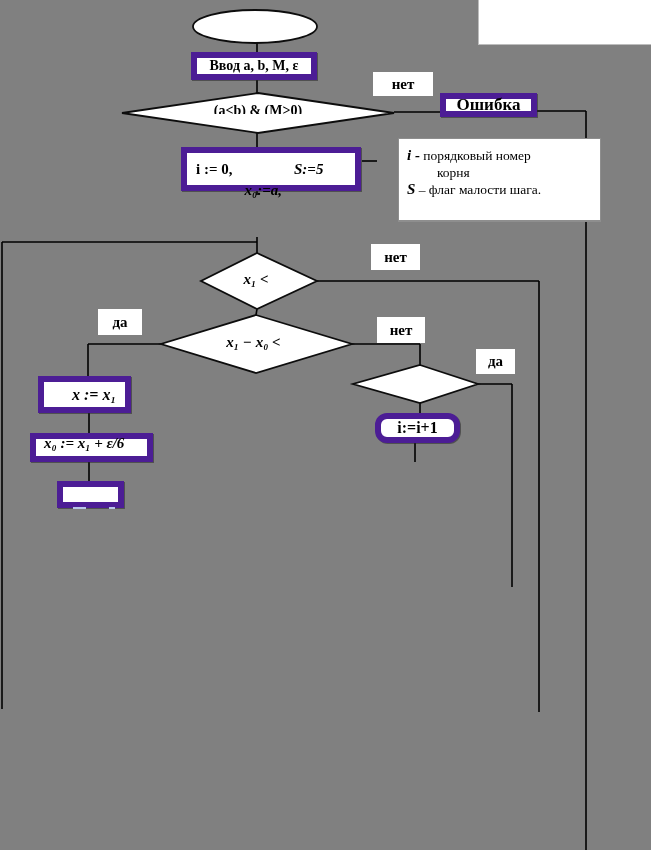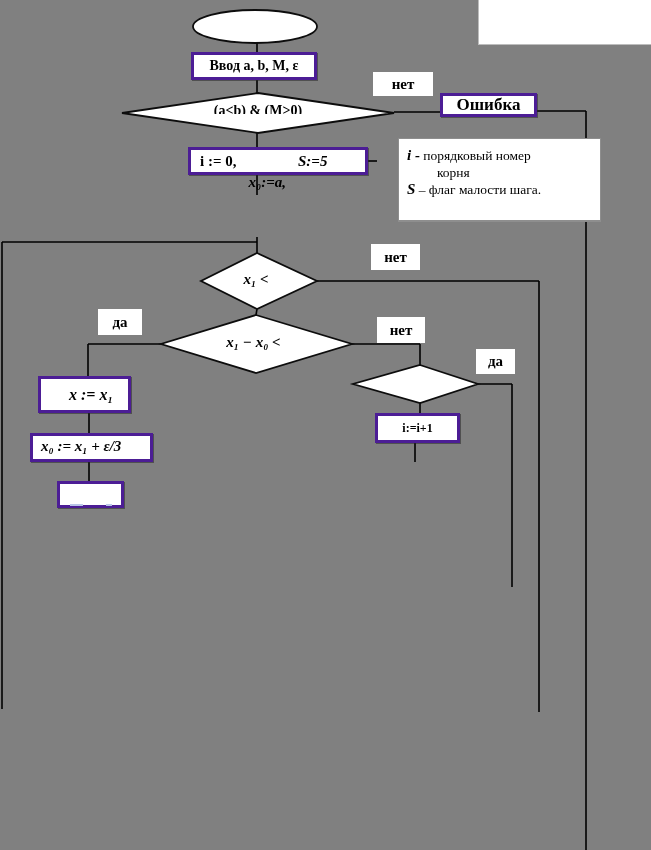--- a/index.html
+++ b/index.html
@@ -3,21 +3,21 @@
 <meta charset="utf-8">
 <style>
   html,body{margin:0;padding:0;background:#6e6e6e;}
   .stage{
     position:relative;width:651px;height:850px;overflow:hidden;
     background:#808080;
     font-family:"Liberation Serif","DejaVu Serif",serif;color:#000;
   }
   .layer{position:absolute;left:0;top:0;}
   .box{
-    position:absolute;background:#fff;border:3px solid #4c1d95;box-sizing:border-box;
+    position:absolute;background:#fff;border:6px solid #4c1d95;box-sizing:border-box;
     display:flex;align-items:center;box-shadow:1px 1px 0 rgba(40,40,40,.55);font-family:Liberation Serif, serif;
   }
   .label{
     position:absolute;background:#fff;display:flex;align-items:center;justify-content:center;
     font-weight:bold;font-size:15px;box-sizing:border-box;
   }
   .toprect{
     position:absolute;background:#fff;border-left:1px solid #bdbdbd;border-bottom:1px solid #bdbdbd;
     box-sizing:border-box;
   }
@@ -94,21 +94,21 @@
   </div>
 
   <div class="label" style="left:373px;top:72px;width:60px;height:24px;">
     <span>нет</span>
   </div>
 
   <div class="box center" style="left:440px;top:93px;width:97px;height:24px;font-size:17px;font-weight:bold;">
     <span>Ошибка</span>
   </div>
 
-  <div class="box" style="left:188px;top:147px;width:180px;height:28px;font-size:15px;padding-left:9px;">
+  <div class="box" style="left:181px;top:147px;width:180px;height:44px;font-size:15px;padding-left:9px;">
     <span class="bold">i := 0,</span>
     <span class="bi" style="margin-left:12px;margin-top:42px;">x₀:=a,</span>
     <span class="bi" style="margin-left:12px;">S:=5</span>
   </div>
 
   <div class="note">
     <div>
       <span class="term">i -</span>
       <span>порядковый номер</span>
     </div>
@@ -138,28 +138,28 @@
 
   <div class="label" style="left:476px;top:349px;width:39px;height:25px;">
     <span>да</span>
   </div>
 
   <div class="box" style="left:38px;top:376px;width:93px;height:37px;font-size:16px;padding-left:28px;">
     <span class="bi">x := x₁</span>
   </div>
 
   <div class="box" style="left:30px;top:433px;width:123px;height:29px;font-size:15px;padding-left:8px;align-items:flex-end;">
-    <span class="bi" style="line-height:26px;">x₀ := x₁ + ε/3</span>
+    <span class="bi" style="line-height:26px;">x₀ := x₁ + ε/6</span>
   </div>
 
   <div class="box" style="left:57px;top:481px;width:67px;height:27px;">
     <span></span>
     <span class="faint" style="left:10px;top:20px;width:13px;"></span>
     <span class="faint" style="left:46px;top:20px;width:6px;"></span>
   </div>
 
   <div class="condtext" style="left:353px;top:376px;width:125px;"></div>
 
-  <div class="box center" style="left:375px;top:413px;width:85px;height:30px;font-size:12px;font-weight:bold;">
+  <div class="box center" style="left:375px;top:413px;width:85px;height:30px;font-size:16px;font-weight:bold;border-radius:12px;">
     <span>i:=i+1</span>
   </div>
 
 </div>
 
 </body></html>

